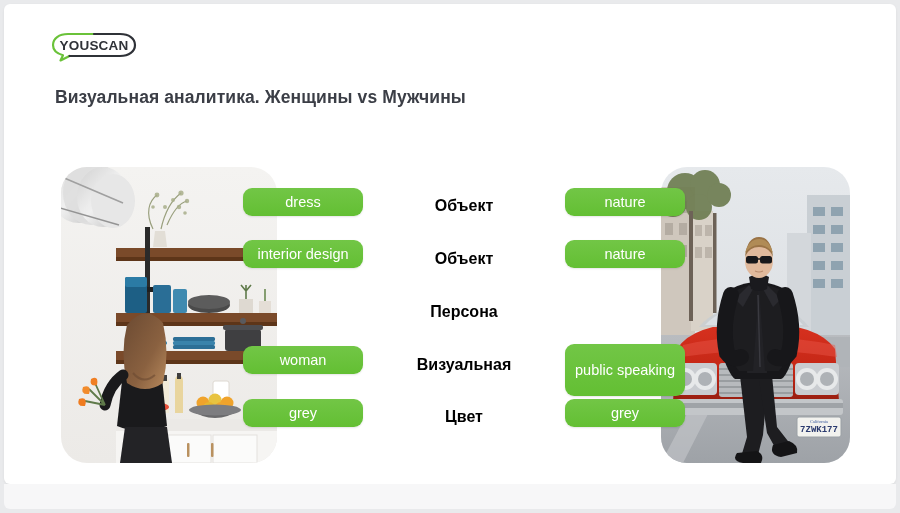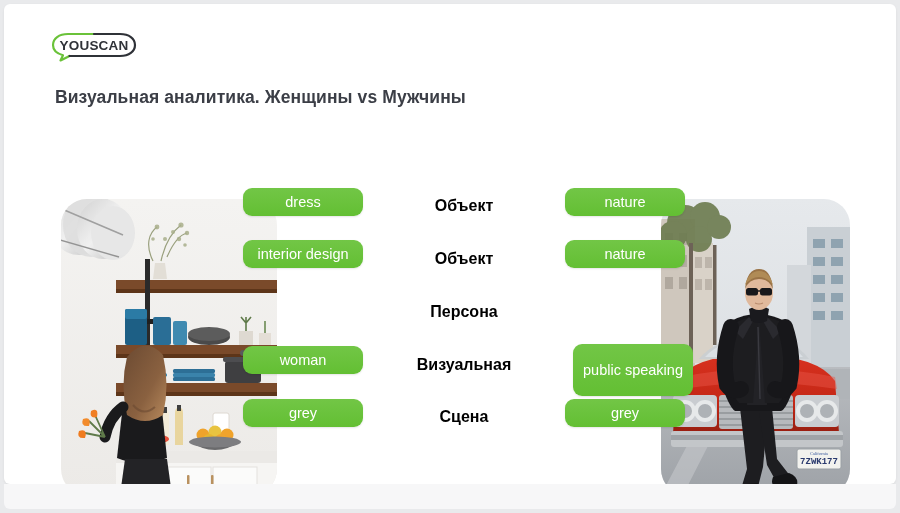--- a/index.html
+++ b/index.html
@@ -62,21 +62,20 @@
     color: #3b3e46;
     letter-spacing: 0.1px;
     white-space: nowrap;
   }
 
   
   .photo {
     position: absolute;
     overflow: hidden;
     border-radius: 26px;
-    margin-top: 32px;
   }
   .photo-left {
     left: 57px;
     top: 163px;
     width: 216px;
     height: 296px;
   }
   .photo-right {
     left: 657px;
     top: 163px;
@@ -105,21 +104,21 @@
 
   .tag-h1 { height: 28px; }
   .tag-h2 { height: 52px; }
 
   .row1 { top: 184px; }
   .row2 { top: 236px; }
   .row3 { top: 290px; }
   .row4 { top: 342px; }
   .row5 { top: 395px; }
 
-  .tag-tall-row4 { top: 340px; margin-left: 8px; }
+  .tag-tall-row4 { top: 340px; }
 
   
   .center-label {
     position: absolute;
     left: 375px;
     width: 170px;
     text-align: center;
     font-size: 16px;
     font-weight: bold;
     color: #000000;
@@ -404,21 +403,21 @@
 
     <div class="tag tag-left tag-h1 row1">dress</div>
     <div class="tag tag-left tag-h1 row2">interior design</div>
     <div class="tag tag-left tag-h1 row4">woman</div>
     <div class="tag tag-left tag-h1 row5">grey</div>
 
     <div class="center-label cl1">Объект</div>
     <div class="center-label cl2">Объект</div>
     <div class="center-label cl3">Персона</div>
     <div class="center-label cl4">Визуальная</div>
-    <div class="center-label cl5">Сцена</div>
+    <div class="center-label cl5">Цвет</div>
 
     <div class="tag tag-right tag-h1 row1">nature</div>
     <div class="tag tag-right tag-h1 row2">nature</div>
     <div class="tag tag-right tag-h2 tag-tall-row4">public speaking</div>
     <div class="tag tag-right tag-h1 row5">grey</div>
 
   </div>
 
   <div class="slide-bottom-strip"></div>
 

